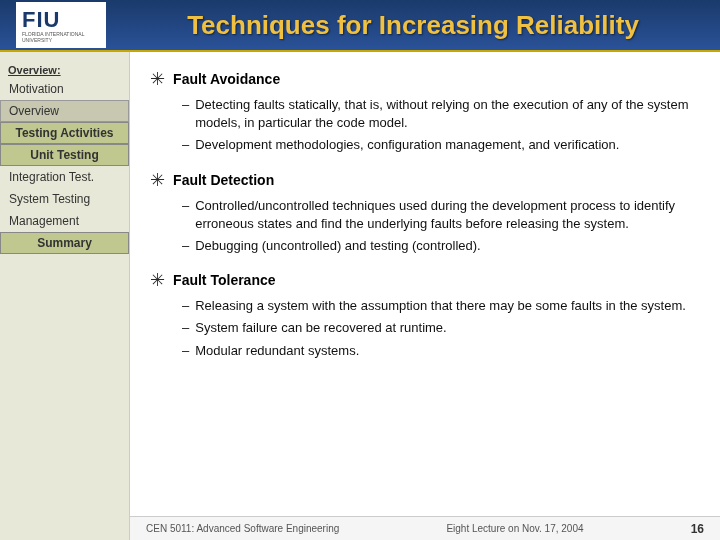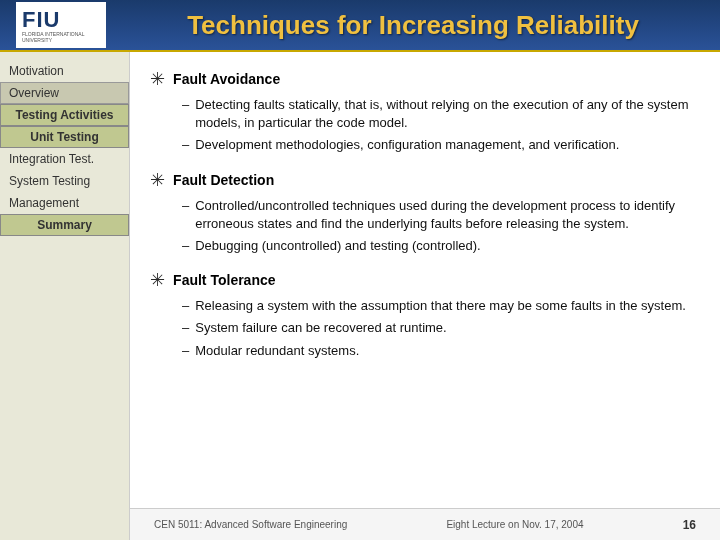--- a/index.html
+++ b/index.html
@@ -135,27 +135,27 @@
       margin-right: 6px;
       flex-shrink: 0;
     }
 
     
     .footer {
       position: absolute;
       bottom: 0;
       left: 130px;
       right: 0;
-      height: 32px;
+      height: 24px;
       border-top: 1px solid #ccc;
       background: #f5f5f5;
       display: flex;
       align-items: center;
       justify-content: space-between;
-      padding: 0 24px;
+      padding: 0 16px;
       font-size: 10px;
       color: #555;
     }
     .footer-right {
       font-weight: bold;
       font-size: 12px;
       color: #333;
     }
   </style>
 </head>
@@ -169,20 +169,21 @@
         <span class="logo-sub">FLORIDA INTERNATIONAL UNIVERSITY</span>
       </div>
     </div>
   </div>
   <div class="header-title">Techniques for Increasing Reliability</div>
 </div>
 
 <div class="main">
 
   <div class="sidebar">
+    <div class="sidebar-section-label">Overview:</div>
     <div class="sidebar-item">Motivation</div>
     <div class="sidebar-item active">Overview</div>
     <div class="sidebar-item highlighted">Testing Activities</div>
     <div class="sidebar-item highlighted">Unit Testing</div>
     <div class="sidebar-item">Integration Test.</div>
     <div class="sidebar-item">System Testing</div>
     <div class="sidebar-item">Management</div>
     <div class="sidebar-item highlighted">Summary</div>
   </div>
 

